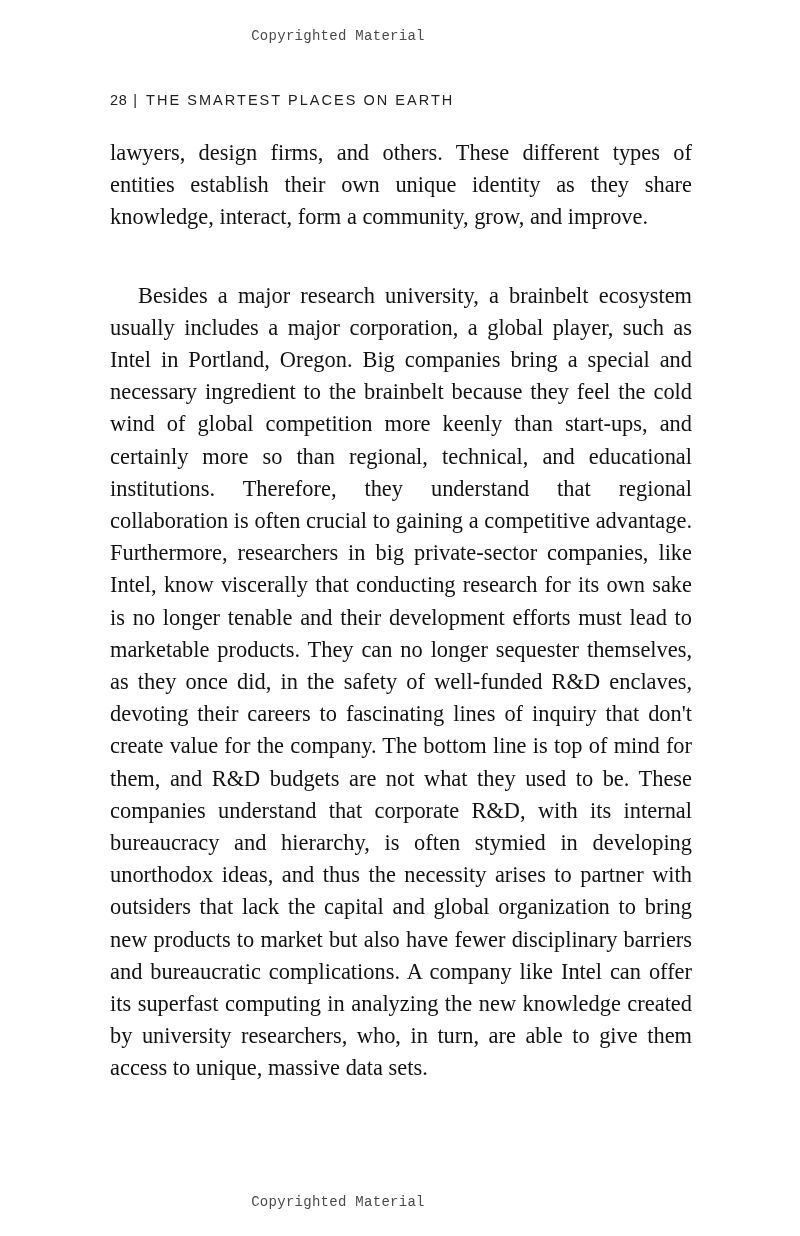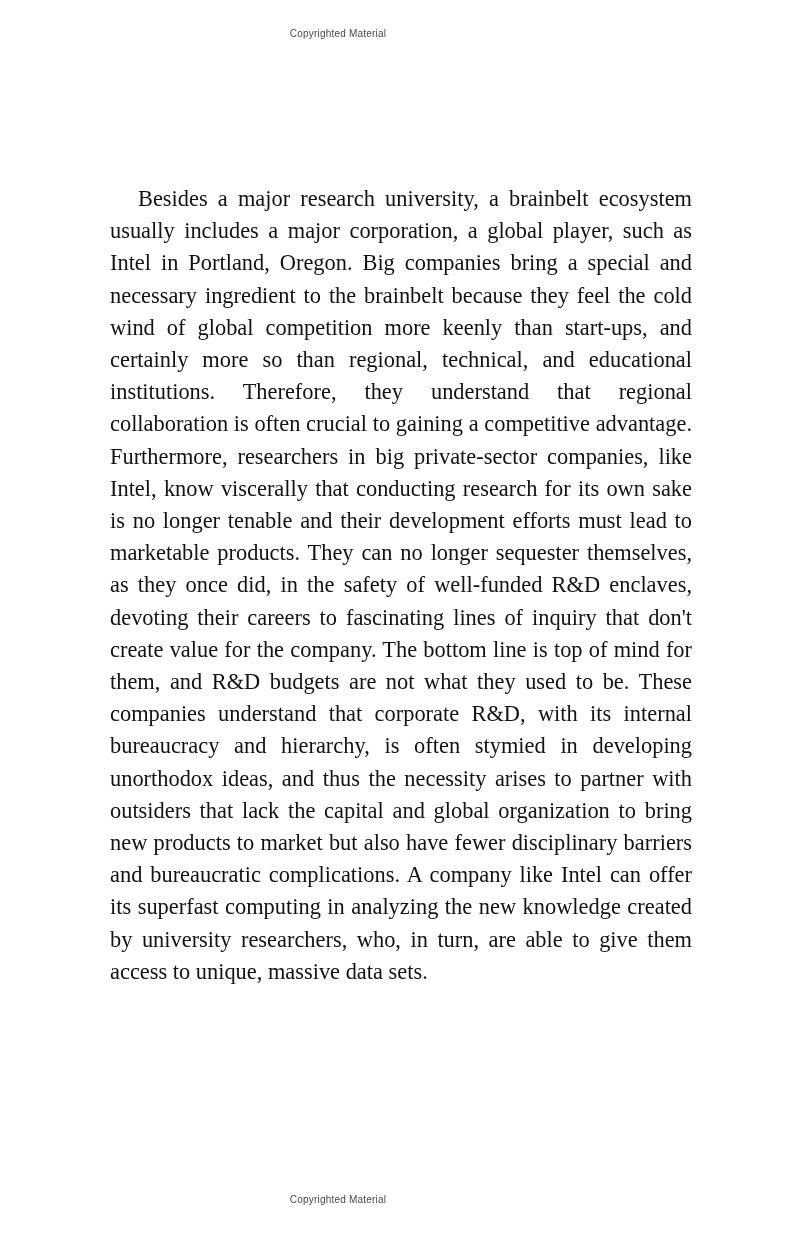--- a/index.html
+++ b/index.html
@@ -22,22 +22,22 @@
     width: 800px;
     height: 1236px;
     background: #ffffff;
   }
 
   .watermark {
     position: absolute;
     left: 0;
     width: 676px;
     text-align: center;
-    font-family: Liberation Sans, sans-serif;
-    font-size: 10px;
+    font-family: Liberation Mono, monospace;
+    font-size: 14px;
     letter-spacing: 0.02em;
     color: #4a4a4a;
   }
   .watermark-top { top: 28px; }
   .watermark-bottom { top: 1194px; }
 
   .running-head {
     position: absolute;
     left: 110px;
     top: 92px;
@@ -80,20 +80,24 @@
     margin-top: 46px;
   }
 </style>
 </head>
 <body>
 
 <div class="page">
 
   <div class="watermark watermark-top">Copyrighted Material</div>
 
+  <div class="running-head">
+    <span class="folio">28</span><span class="sep">|</span><span class="title">THE SMARTEST PLACES ON EARTH</span>
+  </div>
 
   <div class="textblock">
+    <p>lawyers, design firms, and others. These different types of entities establish their own unique identity as they share knowledge, interact, form a community, grow, and improve.</p>
     <p class="indent">Besides a major research university, a brainbelt ecosystem usually includes a major corporation, a global player, such as Intel in Portland, Oregon. Big companies bring a special and necessary ingredient to the brainbelt because they feel the cold wind of global competition more keenly than start-ups, and certainly more so than regional, technical, and educational institutions. Therefore, they understand that regional collaboration is often crucial to gaining a competitive advantage. Furthermore, researchers in big private-sector companies, like Intel, know viscerally that conducting research for its own sake is no longer tenable and their development efforts must lead to marketable products. They can no longer sequester themselves, as they once did, in the safety of well-funded R&amp;D enclaves, devoting their careers to fascinating lines of inquiry that don't create value for the company. The bottom line is top of mind for them, and R&amp;D budgets are not what they used to be. These companies understand that corporate R&amp;D, with its internal bureaucracy and hierarchy, is often stymied in developing unorthodox ideas, and thus the necessity arises to partner with outsiders that lack the capital and global organization to bring new products to market but also have fewer disciplinary barriers and bureaucratic complications. A company like Intel can offer its superfast computing in analyzing the new knowledge created by university researchers, who, in turn, are able to give them access to unique, massive data sets.</p>
   </div>
 
   <div class="watermark watermark-bottom">Copyrighted Material</div>
 
 </div>
 
 </body></html>

